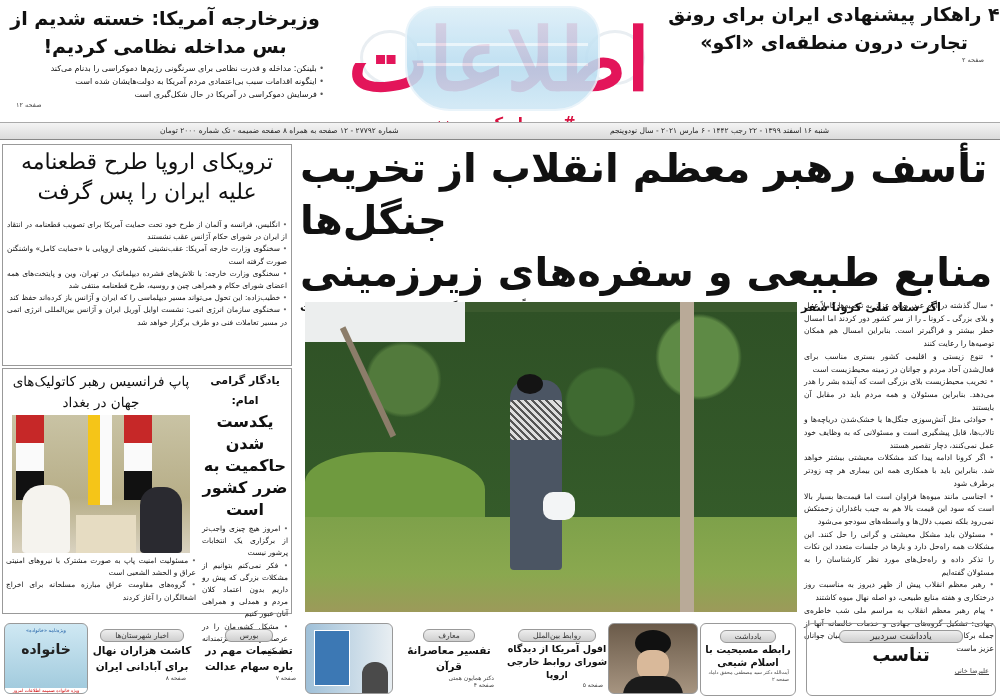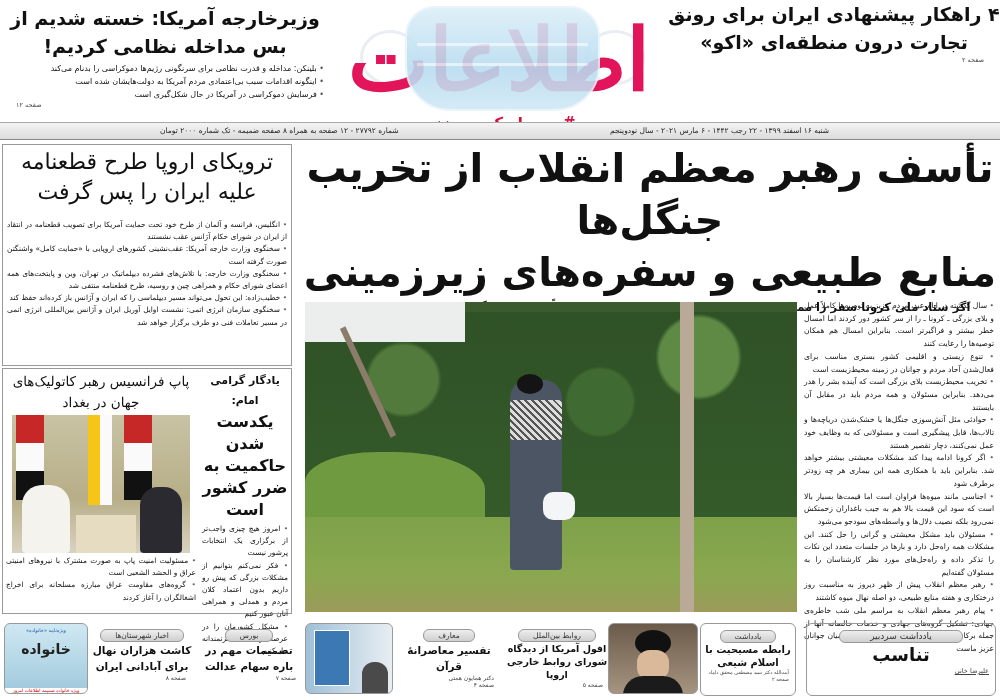--- a/index.html
+++ b/index.html
@@ -19,21 +19,21 @@
 .mask{position:absolute;left:75px;top:6px;width:195px;height:105px;background:linear-gradient(180deg,#dbeef8 0%,#b7dcf0 60%,#cfe7f5 100%);border-radius:30px 30px 45px 45px;opacity:.88;border:2px solid #e8f3fa}
 .mask::before,.mask::after{content:"";position:absolute;left:10px;right:10px;height:3px;background:rgba(255,255,255,.6)}
 .mask::before{top:35px}.mask::after{top:55px}
 .mask-loop-l{position:absolute;left:30px;top:30px;width:60px;height:55px;border:3px solid #e9eef2;border-radius:50%}
 .mask-loop-r{position:absolute;left:255px;top:30px;width:60px;height:55px;border:3px solid #e9eef2;border-radius:50%}
 .hashtag{position:absolute;left:60px;top:114px;width:220px;text-align:center;color:#d8103f;font-size:15px;font-weight:bold;direction:rtl}
 
 .datebar{left:0;top:122px;width:1000px;height:18px;background:linear-gradient(#f4f4f4,#dcdcdc);border-top:1px solid #aaa;border-bottom:1px solid #888}
 .datebar span{position:absolute;top:3px;font-size:7.5px;direction:rtl;color:#222}
 
-.main-head{left:300px;top:142px;width:700px;direction:rtl;text-align:center}
+.main-head{left:300px;top:142px;width:700px;direction:rtl;text-align:left}
 .main-head h1{font-size:40px;font-weight:bold;line-height:52px;letter-spacing:-1px}
 .main-head .sub{font-size:11.5px;font-weight:bold;margin-top:2px}
 
 .photo{left:305px;top:302px;width:492px;height:310px;overflow:hidden;background:#3b5a2e}
 .ph-ivy{position:absolute;left:0;top:10px;width:492px;height:225px;background:radial-gradient(circle at 20% 30%,#527a3c 0 8%,transparent 9%),radial-gradient(circle at 60% 40%,#3f6a31 0 10%,transparent 11%),radial-gradient(circle at 80% 20%,#5e8a45 0 9%,transparent 10%),linear-gradient(#2f5126,#355c2a)}
 .ph-ivy2{position:absolute;left:0;top:0;width:160px;height:40px;background:#eceeee}
 .ph-grass{position:absolute;left:0;top:215px;width:492px;height:95px;background:linear-gradient(#7ea14a,#8aa84f 60%,#9c9a5a)}
 .ph-bush{position:absolute;left:0;top:150px;width:180px;height:75px;background:#6f9a3f;border-radius:40% 50% 0 0}
 .ph-tree{position:absolute;left:375px;top:0;width:14px;height:310px;background:#b9aa98}
 .ph-tree2{position:absolute;left:60px;top:20px;width:6px;height:120px;background:#8c7d6a;transform:rotate(-25deg)}

